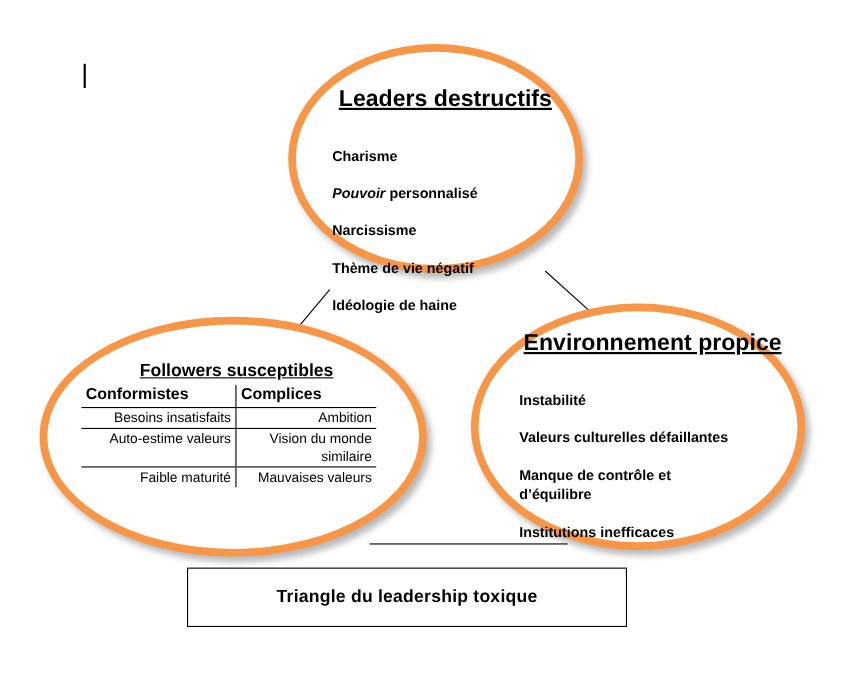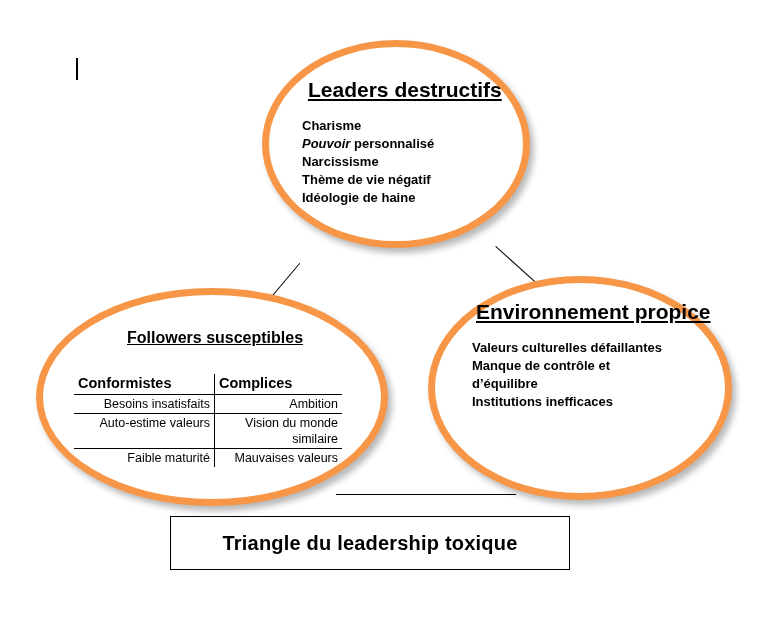--- a/index.html
+++ b/index.html
@@ -76,20 +76,21 @@
     white-space: nowrap;
   }
   .bullets {
     position: absolute;
     font-size: 13px;
     line-height: 18px;
     font-weight: bold;
   }
   .bullets div {
     white-space: nowrap;
+    margin-top: 16px;
   }
   .ital {
     font-style: italic;
   }
 
   
   #leaders-title {
     left: 308px;
     top: 78px;
   }
@@ -101,21 +102,21 @@
   
   #followers-title {
     left: 127px;
     top: 329px;
     font-size: 16px;
   }
   
   #followers-table {
     position: absolute;
     left: 74px;
-    top: 374px;
+    top: 350px;
     width: 268px;
     border-collapse: collapse;
     font-size: 12.5px;
   }
   #followers-table th {
     text-align: left;
     font-weight: bold;
     font-size: 14.5px;
     padding: 1px 4px 3px 4px;
     border-bottom: 1px solid #000;
@@ -158,21 +159,21 @@
     width: 400px;
     height: 54px;
     border: 1px solid #000;
     background: #ffffff;
     display: flex;
     align-items: center;
     justify-content: center;
     box-sizing: border-box;
   }
   #caption-text {
-    font-size: 20px;
+    font-size: 16px;
     font-weight: bold;
     letter-spacing: 0.2px;
   }
 </style>
 </head>
 <body>
 
 <div id="stage">
 
   <div class="caret"></div>
@@ -213,20 +214,21 @@
       <tr class="last-row">
         <td class="col-left">Faible maturité</td>
         <td>Mauvaises valeurs</td>
       </tr>
     </tbody>
   </table>
 
   <div class="ellipse" id="ellipse-environment"></div>
   <div class="node-title" id="env-title">Environnement propice</div>
   <div class="bullets" id="env-list">
+    <div>Instabilité</div>
     <div>Valeurs culturelles défaillantes</div>
     <div style="white-space:normal; width:155px; line-height:18px;">Manque de contrôle et d’équilibre</div>
     <div>Institutions inefficaces</div>
   </div>
 
   <div id="caption-box">
     <span id="caption-text">Triangle du leadership toxique</span>
   </div>
 
 </div>

